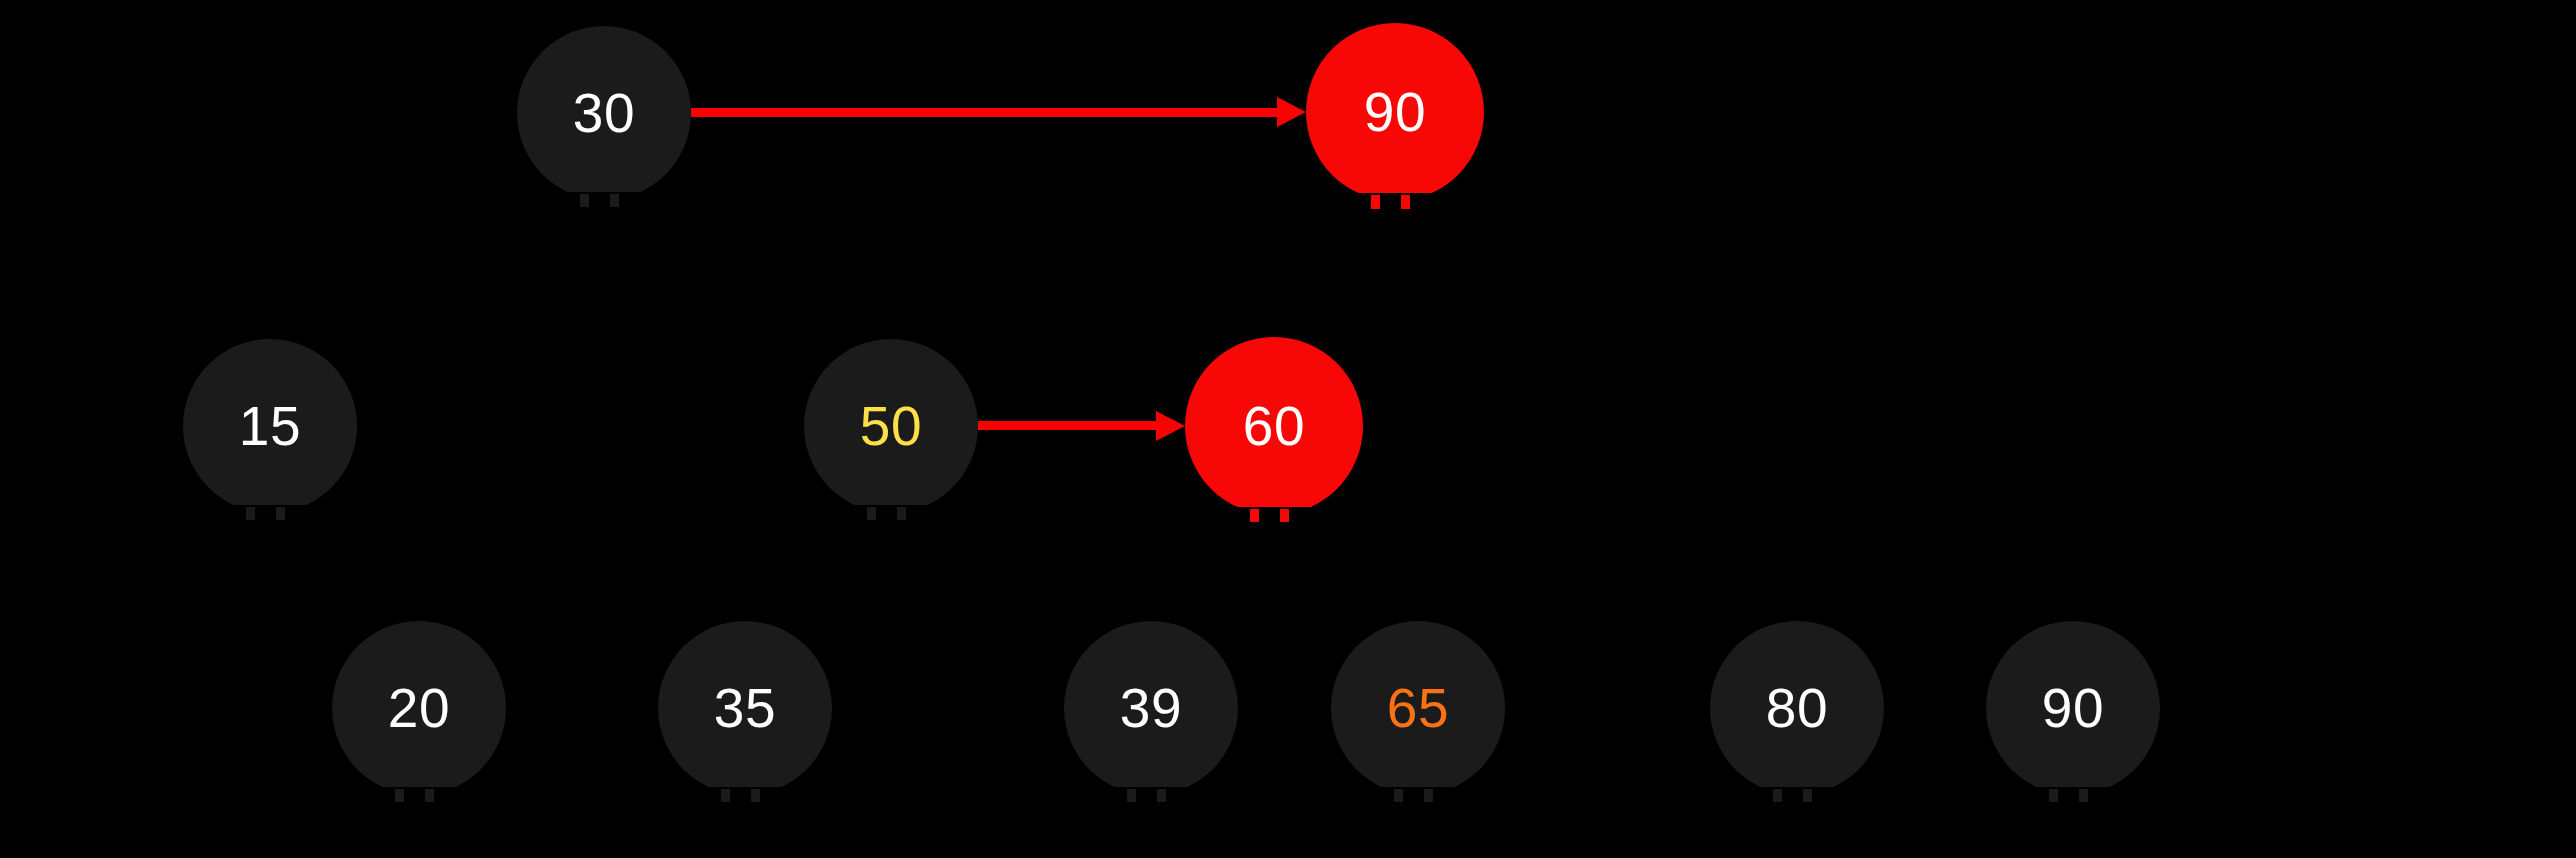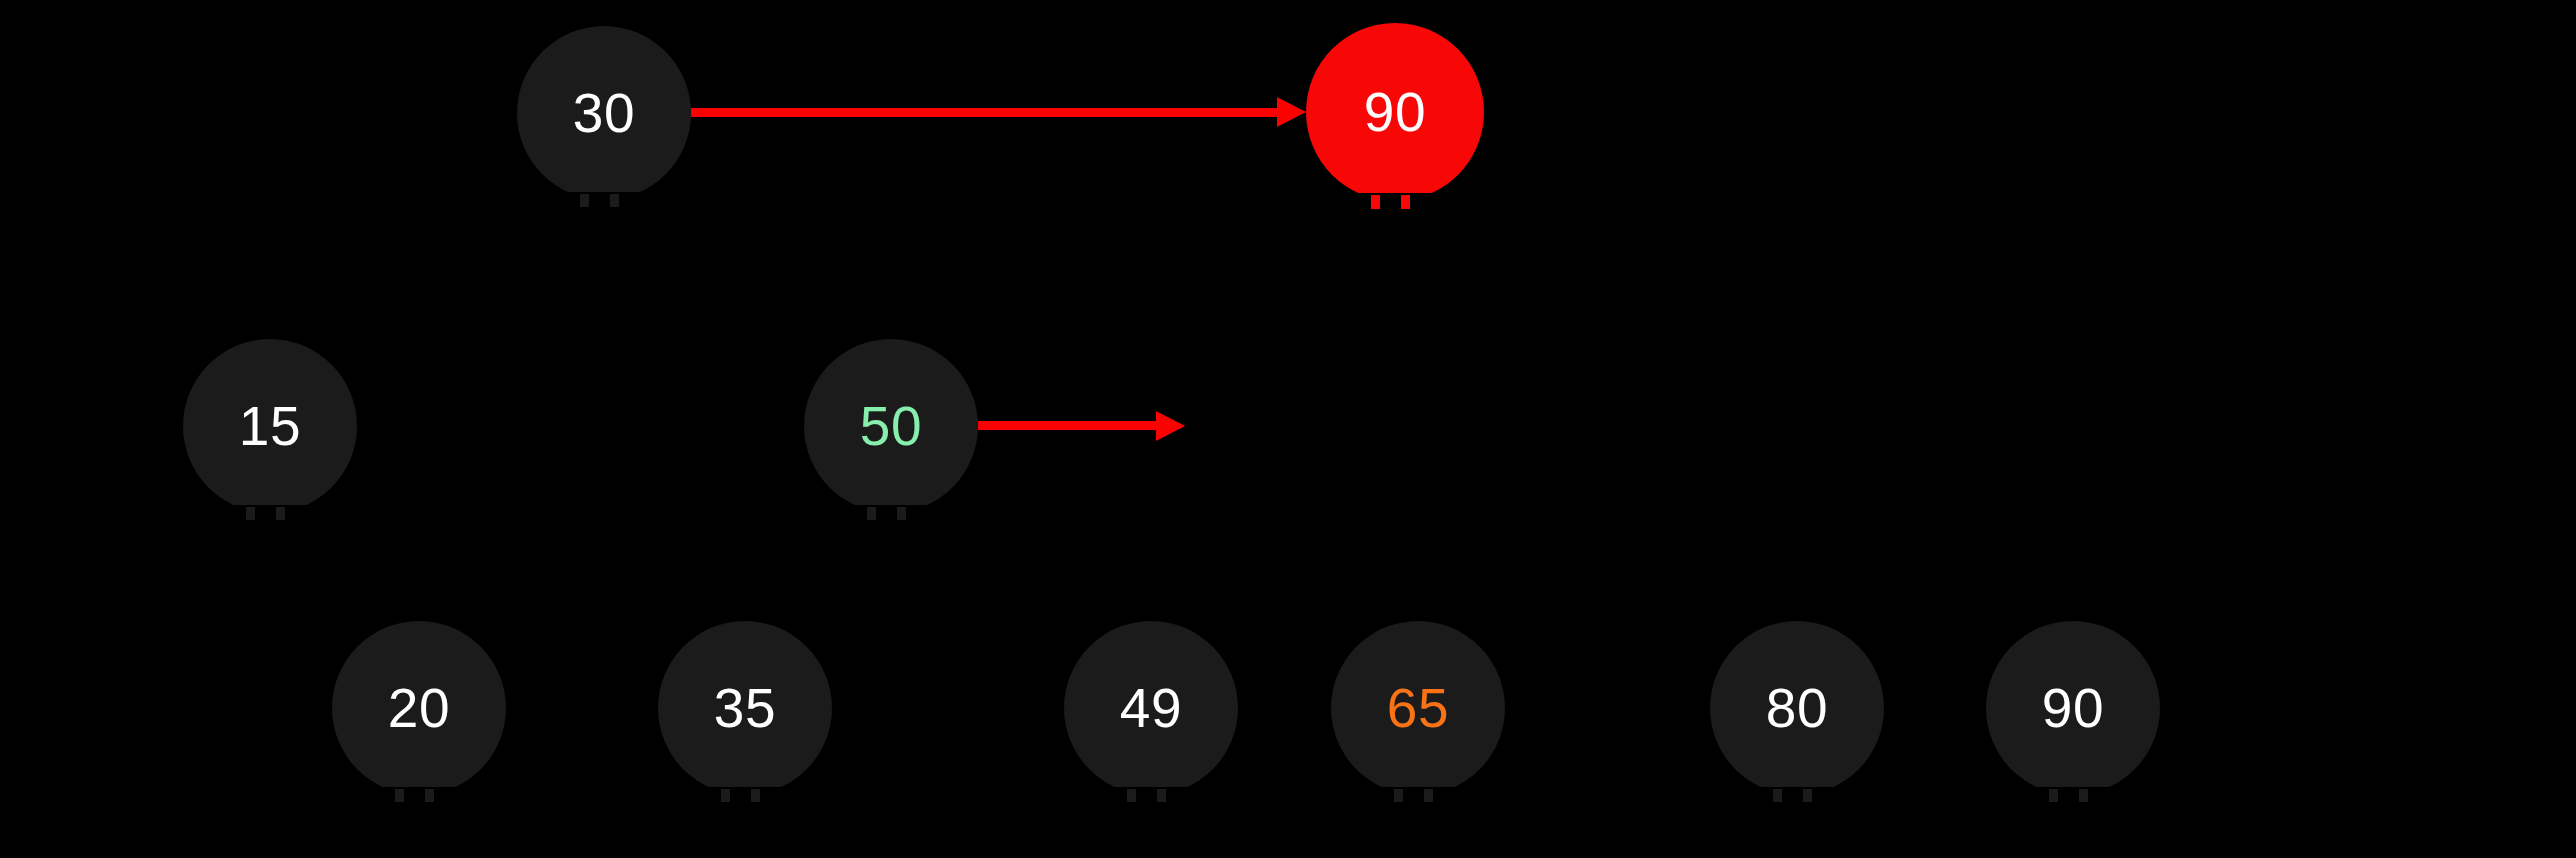--- a/index.html
+++ b/index.html
@@ -63,39 +63,45 @@
       <div class="stub" style="left: calc(50% - 24px); top: 172px; background: rgb(248, 7, 7);"></div>
       <div class="stub" style="left: calc(50% + 6px); top: 172px; background: rgb(248, 7, 7);"></div>
     </div>
     <div class="node" style="left: 183px; top: 339px; width: 174px; height: 174px; background: rgb(27, 27, 27);">
       <span class="value" style="color: rgb(255, 255, 255);">15</span>
       <div class="cut" style="top: 166px;"></div>
       <div class="stub" style="left: calc(50% - 24px); top: 168px; background: rgb(27, 27, 27);"></div>
       <div class="stub" style="left: calc(50% + 6px); top: 168px; background: rgb(27, 27, 27);"></div>
     </div>
     <div class="node" style="left: 804px; top: 339px; width: 174px; height: 174px; background: rgb(27, 27, 27);">
-      <span class="value" style="color: #86efac;">50</span>
+      <span class="value" style="color: #fde047;">50</span>
       <div class="cut" style="top: 166px;"></div>
       <div class="stub" style="left: calc(50% - 24px); top: 168px; background: rgb(27, 27, 27);"></div>
       <div class="stub" style="left: calc(50% + 6px); top: 168px; background: rgb(27, 27, 27);"></div>
+    </div>
+    <div class="node highlighted" style="left: 1185px; top: 337px; width: 178px; height: 178px; background: rgb(248, 7, 7);">
+      <span class="value" style="color: rgb(255, 255, 255);">60</span>
+      <div class="cut" style="top: 170px;"></div>
+      <div class="stub" style="left: calc(50% - 24px); top: 172px; background: rgb(248, 7, 7);"></div>
+      <div class="stub" style="left: calc(50% + 6px); top: 172px; background: rgb(248, 7, 7);"></div>
     </div>
     <div class="node" style="left: 332px; top: 621px; width: 174px; height: 174px; background: rgb(27, 27, 27);">
       <span class="value" style="color: rgb(255, 255, 255);">20</span>
       <div class="cut" style="top: 166px;"></div>
       <div class="stub" style="left: calc(50% - 24px); top: 168px; background: rgb(27, 27, 27);"></div>
       <div class="stub" style="left: calc(50% + 6px); top: 168px; background: rgb(27, 27, 27);"></div>
     </div>
     <div class="node" style="left: 658px; top: 621px; width: 174px; height: 174px; background: rgb(27, 27, 27);">
       <span class="value" style="color: rgb(255, 255, 255); text-align: center;">35</span>
       <div class="cut" style="top: 166px;"></div>
       <div class="stub" style="left: calc(50% - 24px); top: 168px; background: rgb(27, 27, 27);"></div>
       <div class="stub" style="left: calc(50% + 6px); top: 168px; background: rgb(27, 27, 27);"></div>
     </div>
     <div class="node" style="left: 1064px; top: 621px; width: 174px; height: 174px; background: rgb(27, 27, 27);">
-      <span class="value" style="color: rgb(255, 255, 255);">49</span>
+      <span class="value" style="color: rgb(255, 255, 255);">39</span>
       <div class="cut" style="top: 166px;"></div>
       <div class="stub" style="left: calc(50% - 24px); top: 168px; background: rgb(27, 27, 27);"></div>
       <div class="stub" style="left: calc(50% + 6px); top: 168px; background: rgb(27, 27, 27);"></div>
     </div>
     <div class="node" style="left: 1331px; top: 621px; width: 174px; height: 174px; background: rgb(27, 27, 27);">
       <span class="value" style="color: #f97316;">65</span>
       <div class="cut" style="top: 166px;"></div>
       <div class="stub" style="left: calc(50% - 24px); top: 168px; background: rgb(27, 27, 27);"></div>
       <div class="stub" style="left: calc(50% + 6px); top: 168px; background: rgb(27, 27, 27);"></div>
     </div>

